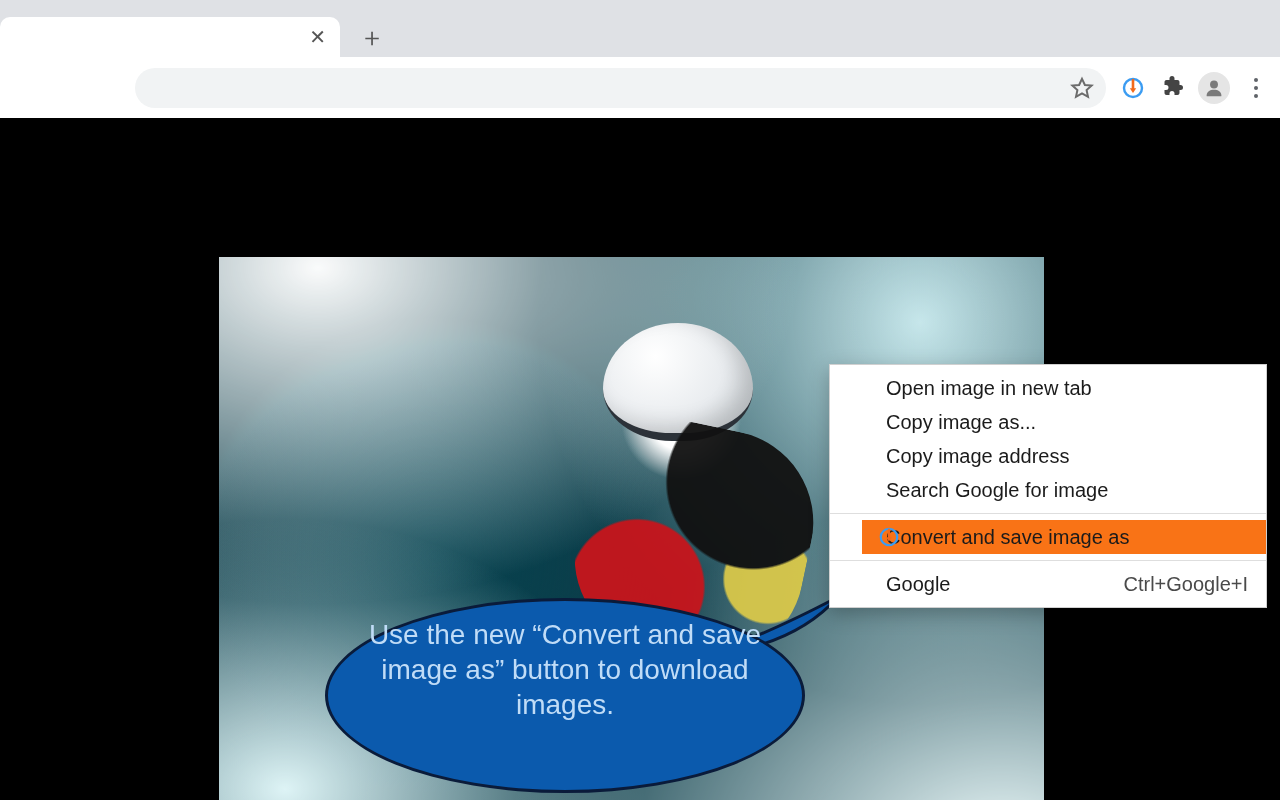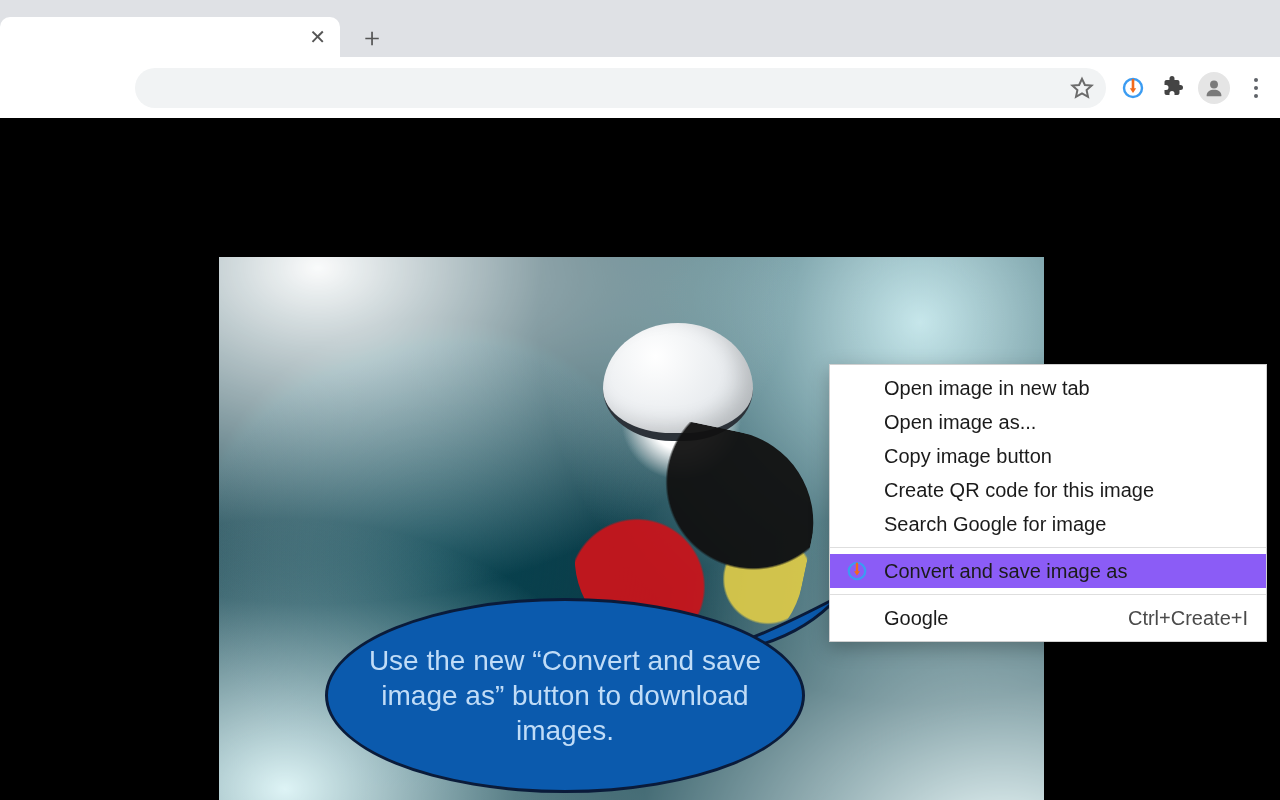--- a/index.html
+++ b/index.html
@@ -161,21 +161,21 @@
     position: absolute;
     left: 325px; top: 598px;
     width: 480px; height: 195px;
     background: #0b5aad;
     border: 3px solid #0a1b3a;
     border-radius: 50%;
     color: #c0dcf7;
     font-size: 28px;
     line-height: 1.25;
     text-align: center;
-    display:flex; align-items:center; justify-content:center;
+    display:flex; justify-content:center;
     padding: 16px 34px;
     z-index: 5;
   }
   .bubble-tail {
     position:absolute;
     left: 720px; top: 592px;
     width: 120px; height: 60px;
     z-index: 4;
   }
   .bubble-tail svg { width: 100%; height: 100%; overflow: visible; }
@@ -190,26 +190,27 @@
     box-shadow: 0 6px 18px rgba(0,0,0,0.25);
     font-size: 20px;
     color: #1b1b1b;
     z-index: 30;
     padding: 6px 0;
   }
   .ctx-item {
     height: 34px;
     display: flex;
     align-items: center;
-    padding-left: 54px;
+    padding-left: 24px;
     padding-right: 18px;
     cursor: pointer;
     position: relative;
-  }
-  .ctx-item.hover { background: #8b5cf6; }
+    margin-left: 32px;
+  }
+  .ctx-item.hover { background: #f97316; }
   .ctx-item .shortcut {
     margin-left: auto;
     color: #4a4a4a;
   }
   .ctx-sep {
     height: 1px;
     background: #dedede;
     margin: 6px 0;
   }
   .ctx-icon {
@@ -276,27 +277,24 @@
 
 <div class="bubble">
   <span>Use the new “Convert and save image as” button to download images.</span>
 </div>
 
 <div class="ctx-menu">
   <div class="ctx-item">
     <span>Open image in new tab</span>
   </div>
   <div class="ctx-item">
-    <span>Open image as...</span>
-  </div>
-  <div class="ctx-item">
-    <span>Copy image button</span>
-  </div>
-  <div class="ctx-item">
-    <span>Create QR code for this image</span>
+    <span>Copy image as...</span>
+  </div>
+  <div class="ctx-item">
+    <span>Copy image address</span>
   </div>
   <div class="ctx-item">
     <span>Search Google for image</span>
   </div>
 
   <div class="ctx-sep"></div>
 
   <div class="ctx-item hover">
     <span class="ctx-icon">
       <svg viewBox="0 0 24 24">
@@ -305,15 +303,15 @@
         <polygon points="12,17 8.8,12.2 15.2,12.2" fill="#f26a1b"></polygon>
       </svg>
     </span>
     <span>Convert and save image as</span>
   </div>
 
   <div class="ctx-sep"></div>
 
   <div class="ctx-item">
     <span>Google</span>
-    <span class="shortcut">Ctrl+Create+I</span>
+    <span class="shortcut">Ctrl+Google+I</span>
   </div>
 </div>
 
 </body></html>

